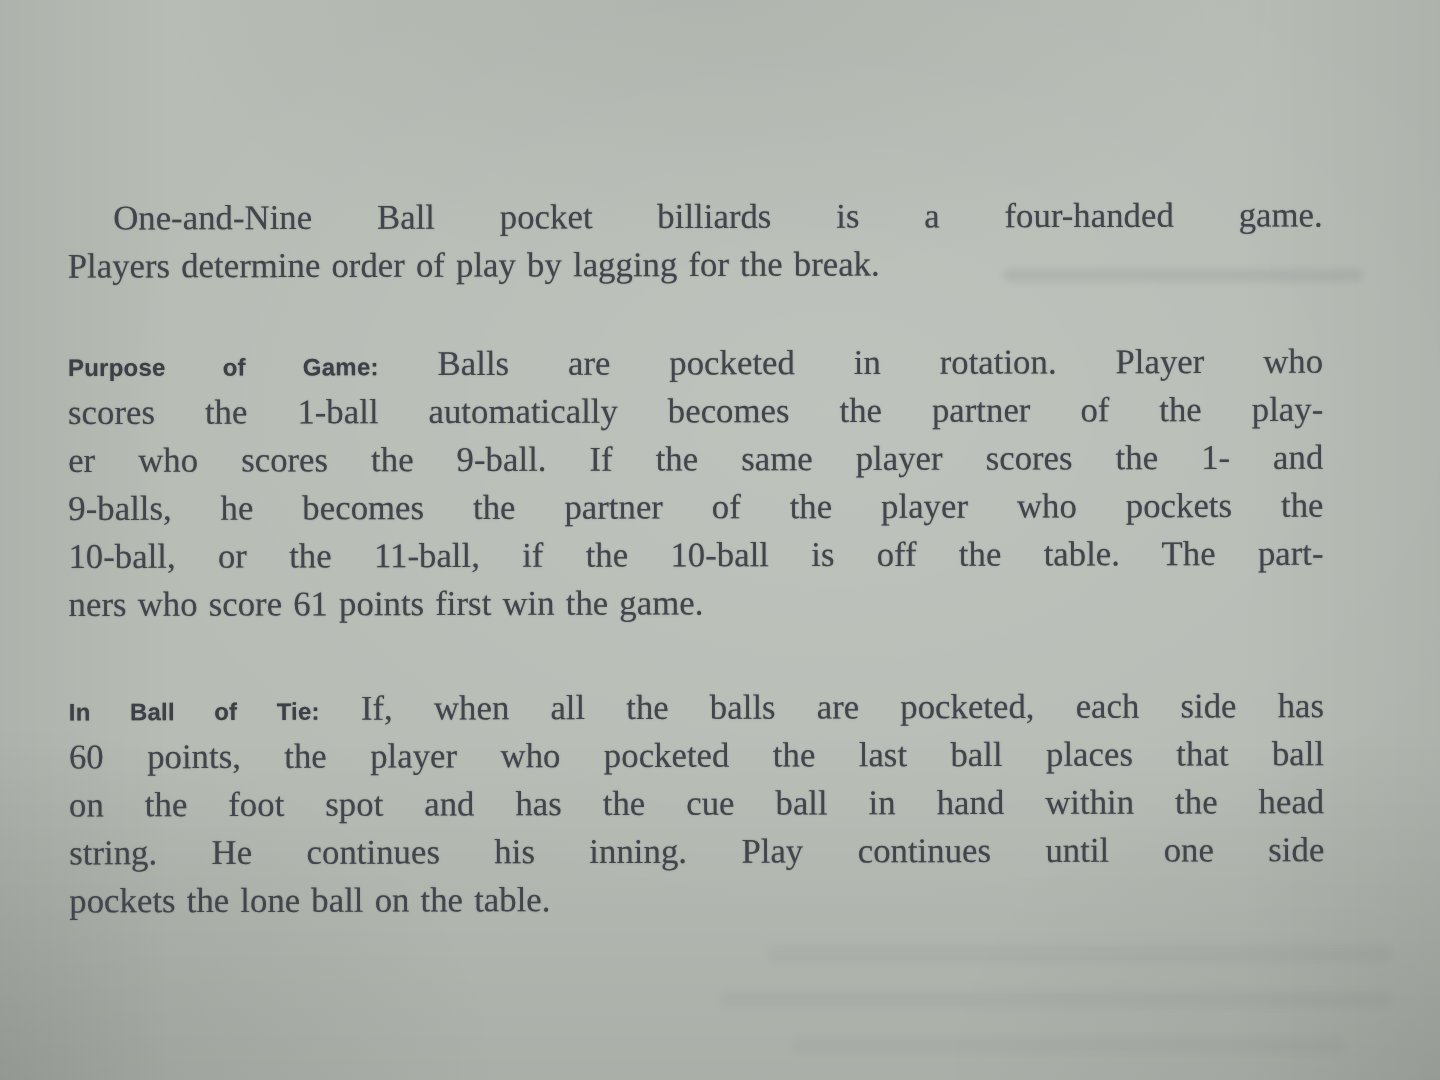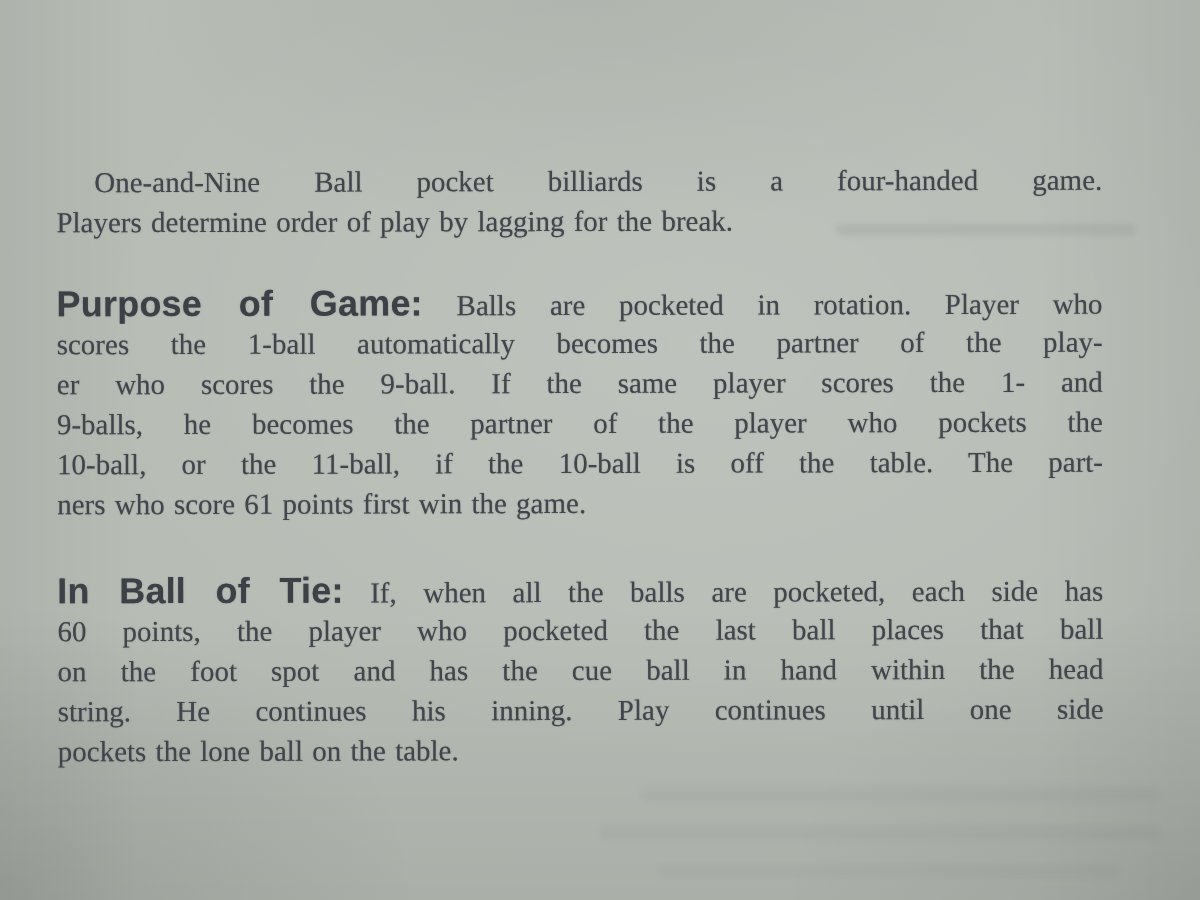--- a/index.html
+++ b/index.html
@@ -52,21 +52,21 @@
     white-space: normal;
   }
   .line.last {
     text-align-last: left;
   }
   .line.indent { text-indent: 38px; }
 
   .para-heading {
     font-family: "Liberation Sans", sans-serif;
     font-weight: bold;
-    font-size: 36px;
+    font-size: 20px;
     letter-spacing: 0.2px;
     color: #3c4047;
   }
 
   
   .smudge {
     position: absolute;
     background: #4a4f57;
     border-radius: 6px;
     filter: blur(3px);

